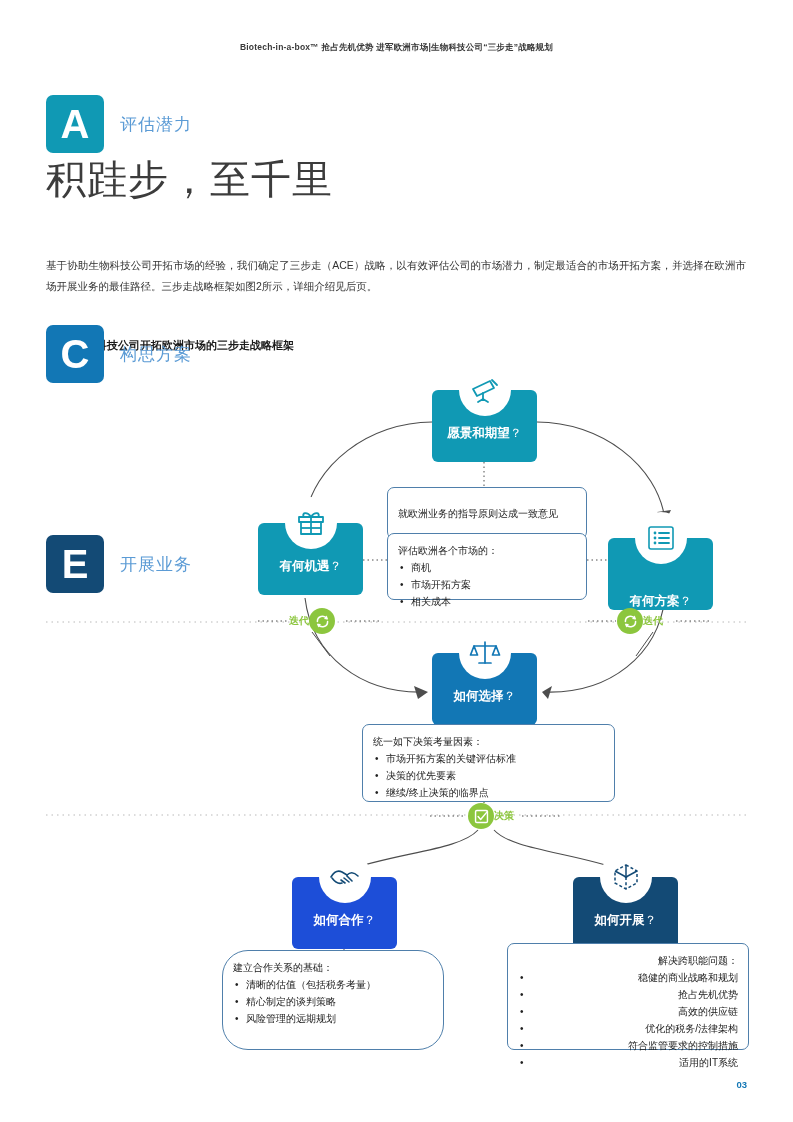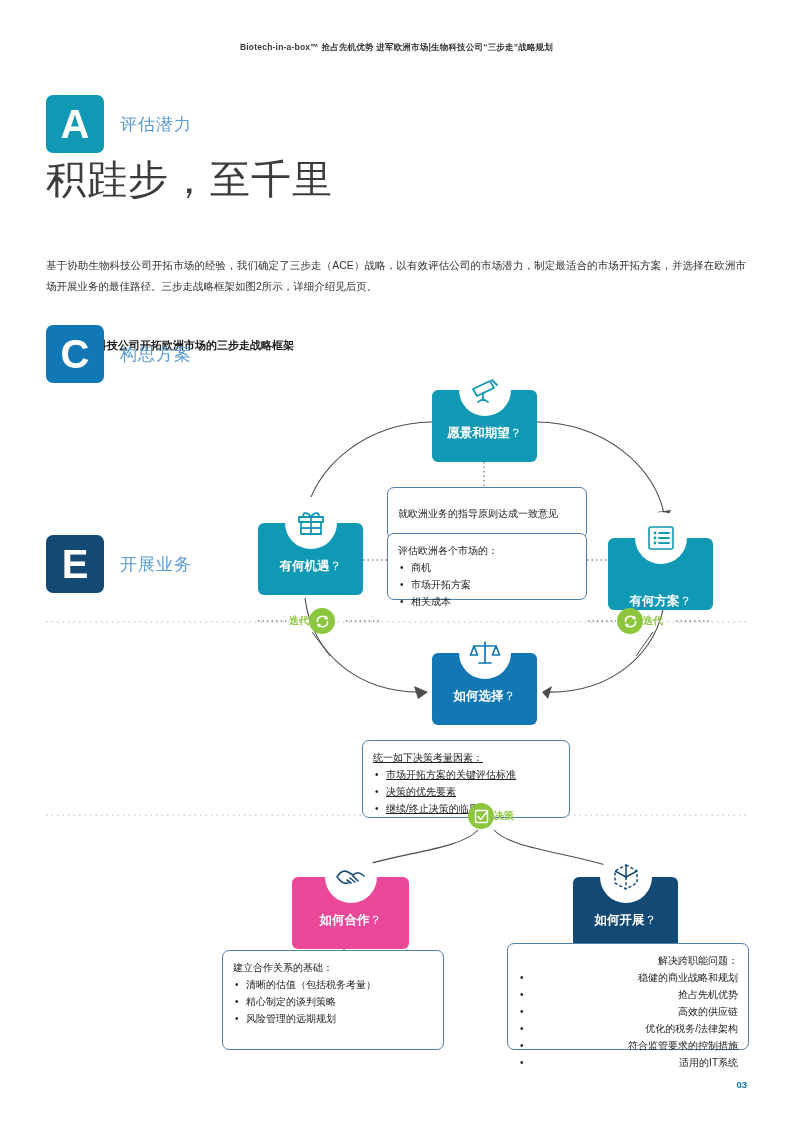--- a/index.html
+++ b/index.html
@@ -139,21 +139,21 @@
     display: flex;
     align-items: center;
     justify-content: center;
   }
   .node-icon svg { display: block; }
 
   #node-vision   { top: 30px;  left: 432px; width: 105px; height: 72px; background: #1099b4; }
   #node-opportunity { top: 163px; left: 258px; width: 105px; height: 72px; background: #1099b4; }
   #node-solution { top: 178px; left: 608px; width: 105px; height: 72px; background: #1099b4; align-items: flex-end; }
   #node-choose   { top: 293px; left: 432px; width: 105px; height: 72px; background: #1277b5; }
-  #node-partner  { top: 517px; left: 292px; width: 117px; height: 72px; background: #ec4899; font-family: Liberation Serif, serif; }
+  #node-partner  { top: 517px; left: 292px; width: 105px; height: 72px; background: #1d4ed8; font-family: Liberation Serif, serif; }
   #node-operate  { top: 517px; left: 573px; width: 105px; height: 72px; background: #134a75; }
 
   
   .detail {
     position: absolute;
     border: 1px solid #4f7fab;
     border-radius: 7px;
     background: #ffffff;
     box-sizing: border-box;
     padding: 8px 10px;
@@ -173,22 +173,22 @@
   .detail li::before {
     content: "•";
     position: absolute;
     left: -11px;
     top: 0;
   }
   .detail .dhead { display: block; }
 
   #detail-principles { top: 127px; left: 387px; width: 200px; height: 52px; display:flex; align-items:center; }
   #detail-markets    { top: 173px; left: 387px; width: 200px; height: 67px; }
-  #detail-criteria   { top: 380px; left: 362px; width: 208px; height: 78px; text-decoration: underline; }
-  #detail-partner    { top: 590px; left: 222px; width: 222px; height: 100px; }
+  #detail-criteria   { top: 364px; left: 362px; width: 253px; height: 78px; }
+  #detail-partner    { top: 590px; left: 222px; width: 222px; height: 100px; border-radius: 26px; }
   #detail-operate    { top: 583px; left: 507px; width: 242px; height: 107px; text-align: right; }
 
   
   .chip {
     position: absolute;
     display: flex;
     align-items: center;
   }
   .chip-circle {
     width: 26px;

